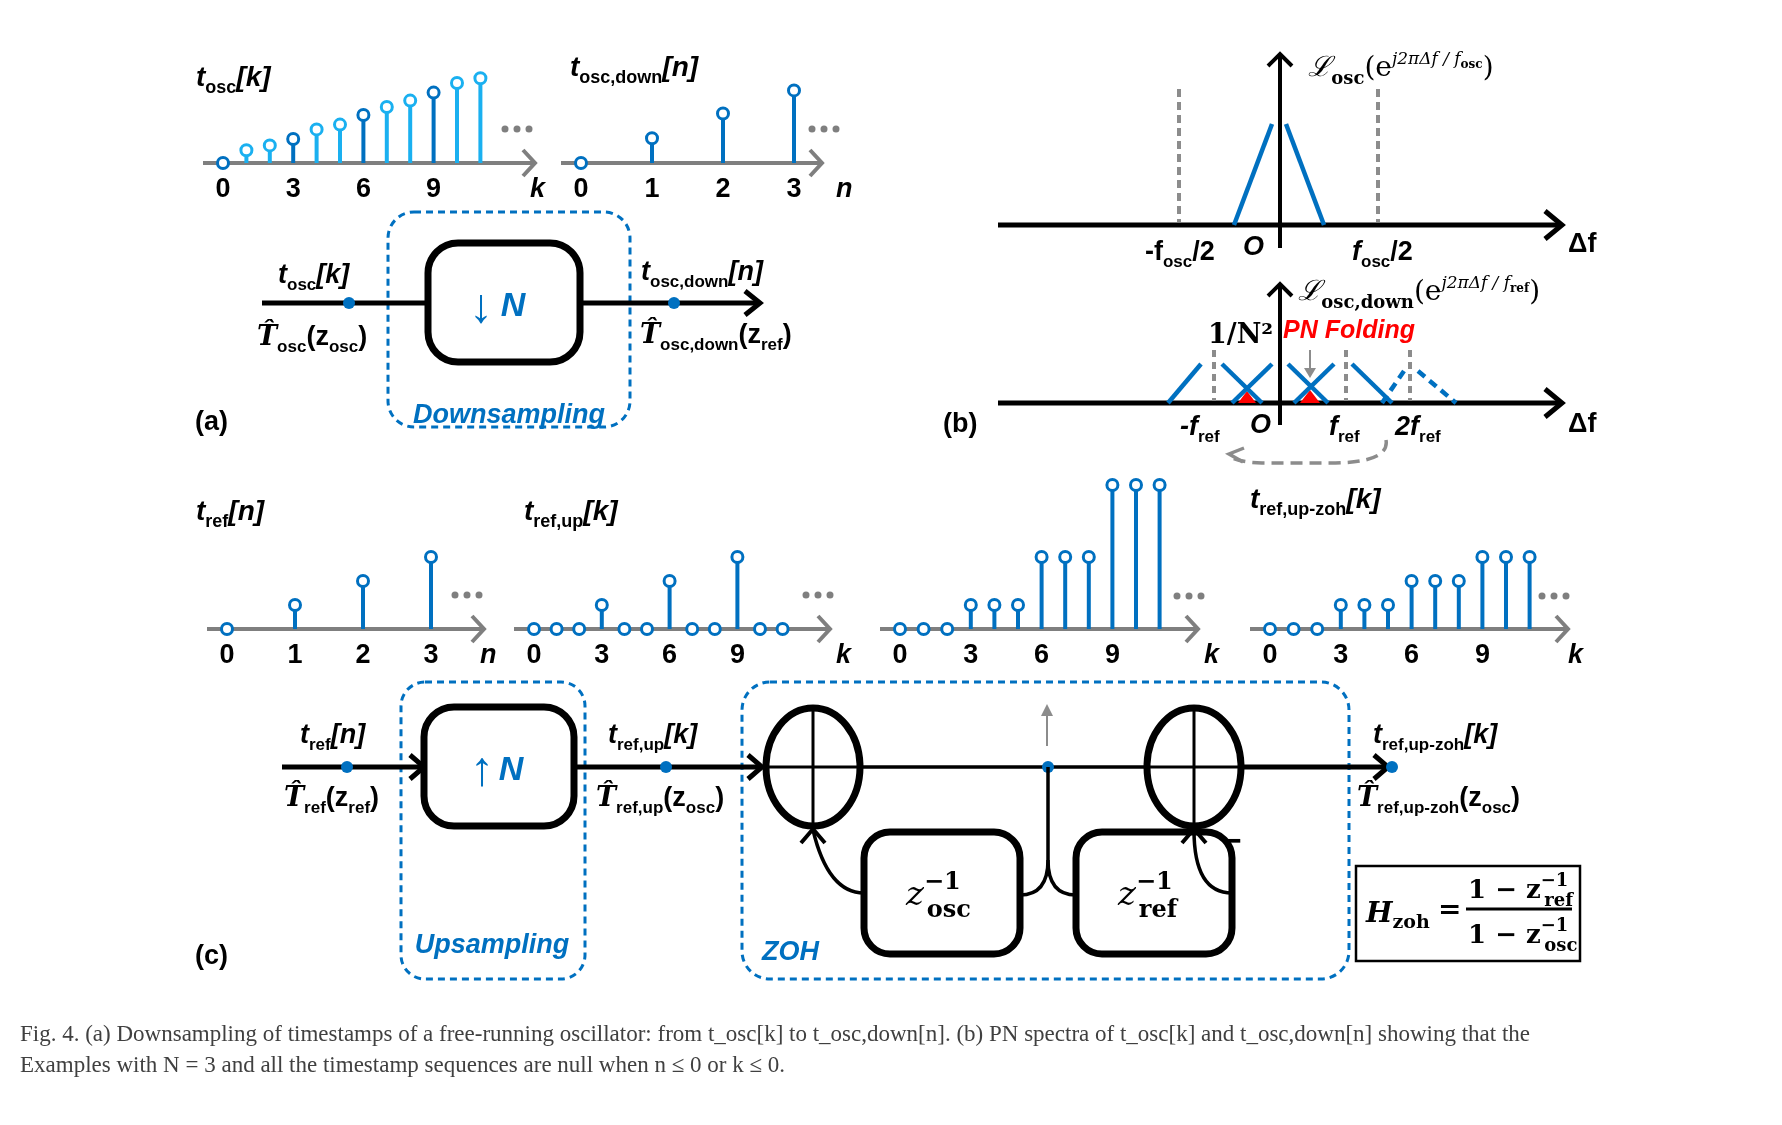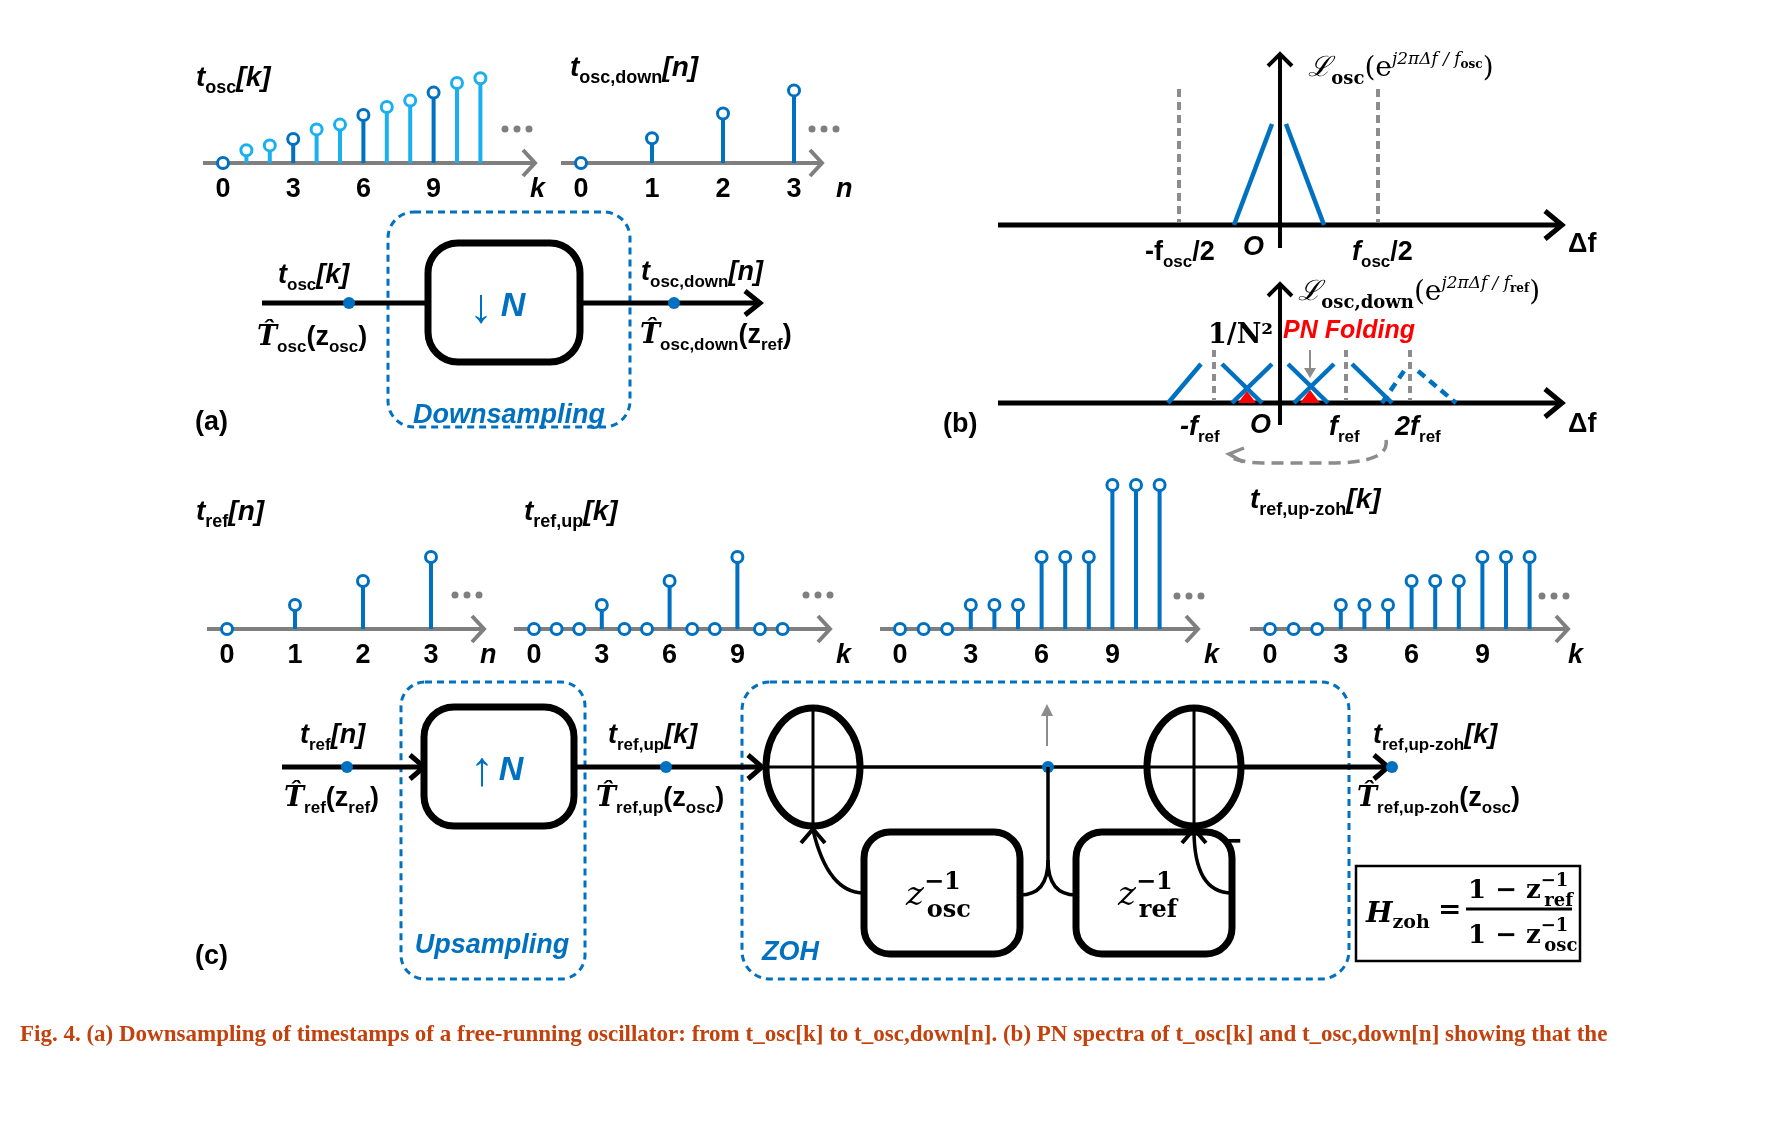--- a/index.html
+++ b/index.html
@@ -1,21 +1,21 @@
 <!DOCTYPE html>
 <html><head>
 <meta charset="utf-8">
 <style>
   html, body { margin:0; padding:0; background:#ffffff; }
   body { width:1782px; height:1125px; position:relative; overflow:hidden; font-family:"Liberation Sans", sans-serif; }
   #fig { position:absolute; left:0; top:0; }
   .lbl { font-family:"Liberation Sans", sans-serif; font-weight:bold; fill:#000; }
   .serif { font-family:"DejaVu Serif", serif; }
   .blue-txt { fill:#0070c0; font-family:"Liberation Sans", sans-serif; font-weight:bold; font-style:italic; }
-  #caption { position:absolute; left:20px; top:1018px; width:1750px; font-family:"Liberation Serif", serif; font-size:23px; line-height:31px; color:#c2410c; text-align:justify;font-weight:bold; }
+  #caption { position:absolute; left:20px; top:1018px; width:1750px; font-family:"Liberation Serif", serif; font-size:23px; line-height:31px; color:#404040; text-align:justify; }
   #caption .line { display:block; white-space:nowrap; }
 </style>
 </head>
 <body>
 
 <svg id="fig" width="1782" height="1010" viewBox="0 0 1782 1010" xmlns="http://www.w3.org/2000/svg">
   <defs>
     <marker id="arrGray" viewBox="0 0 12 12" refX="10" refY="6" markerWidth="12" markerHeight="12" orient="auto" markerUnits="userSpaceOnUse">
       <path d="M1,1 L10,6 L1,11" fill="none" stroke="#7f7f7f" stroke-width="2"></path>
     </marker>
@@ -332,13 +332,14 @@
       <line x1="1466" y1="909" x2="1572" y2="909" stroke="#000" stroke-width="3"></line>
       <text class="serif" x="1468" y="898" font-size="26" font-weight="bold"><tspan>1 − z</tspan><tspan font-size="18" dy="-12">−1</tspan><tspan font-size="18" dx="-24" dy="20">ref</tspan></text>
       <text class="serif" x="1468" y="943" font-size="26" font-weight="bold"><tspan>1 − z</tspan><tspan font-size="18" dy="-12">−1</tspan><tspan font-size="18" dx="-24" dy="20">osc</tspan></text>
     </g>
     <text class="lbl" x="195" y="964" font-size="27">(c)</text>
   </g>
 </svg>
 
 <div id="caption">
   <span class="line">Fig. 4.   (a) Downsampling of timestamps of a free-running oscillator: from t_osc[k] to t_osc,down[n]. (b) PN spectra of t_osc[k] and t_osc,down[n] showing that the</span>
+  <span class="line">Examples with N = 3 and all the timestamp sequences are null when n ≤ 0 or k ≤ 0.</span>
 </div>
 
 </body></html>

